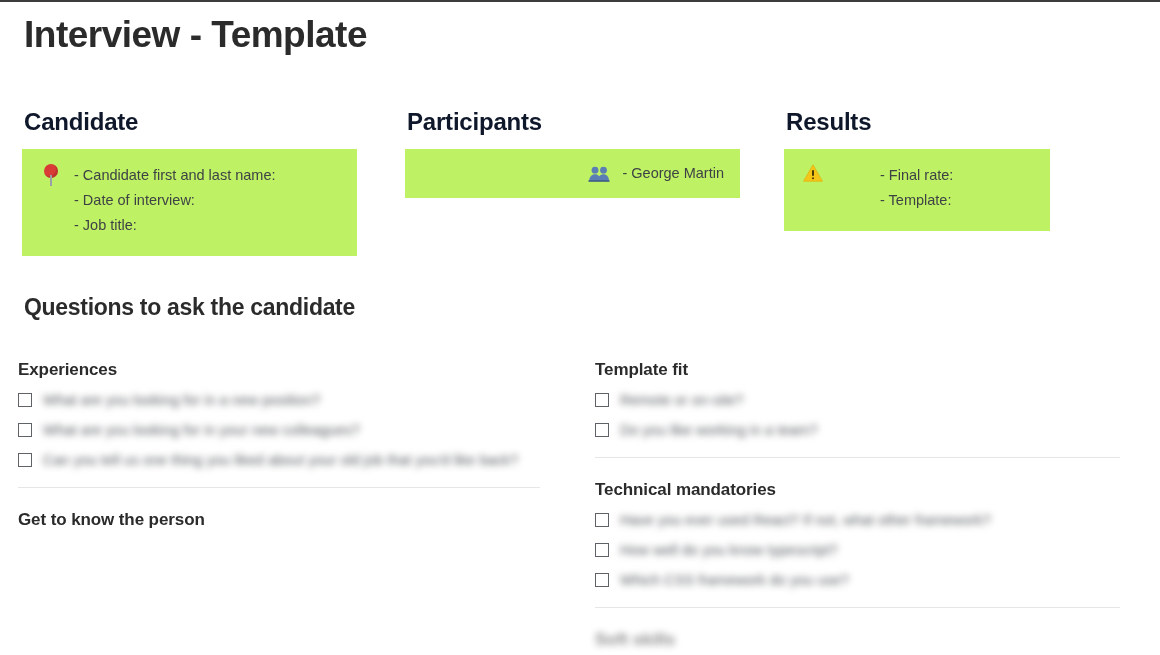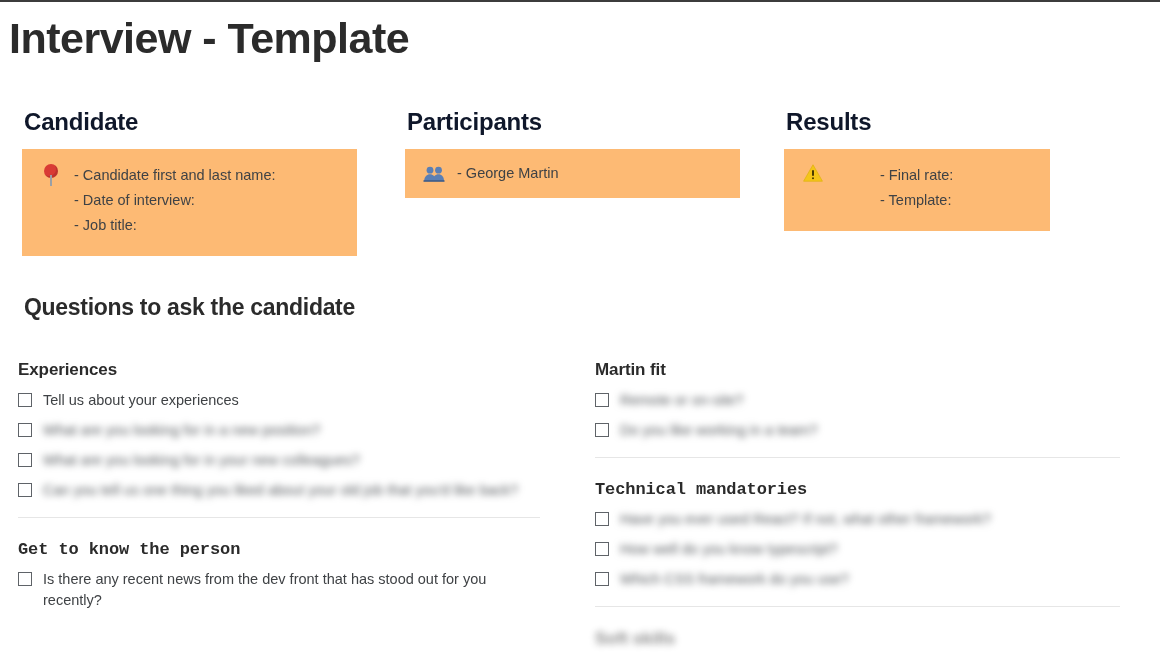--- a/index.html
+++ b/index.html
@@ -20,23 +20,23 @@
   .page {
     position: relative;
     width: 1160px;
     height: 653px;
     overflow: hidden;
   }
 
   
   .page-title {
     position: absolute;
-    left: 9px;
+    left: 24px;
     top: 12px;
-    font-size: 43px;
+    font-size: 37px;
     font-weight: bold;
     letter-spacing: -0.5px;
     color: #2b2b2b;
     white-space: nowrap;
   }
 
   
   .card-col {
     position: absolute;
     top: 106px;
@@ -46,42 +46,42 @@
   .col-results     { left: 784px; width: 266px; }
 
   .col-head {
     font-size: 24px;
     font-weight: bold;
     color: #0f172a;
     margin: 0 0 1px 2px;
     letter-spacing: -0.2px;
   }
   .card {
-    background: #fdba74;
+    background: #bef264;
     display: flex;
     align-items: flex-start;
     padding: 14px 16px 18px 16px;
     box-sizing: border-box;
     margin-top: 13px;
   }
   .card-icon {
     width: 26px;
     flex: 0 0 26px;
     display: flex;
     justify-content: center;
     padding-top: 1px;
   }
   .card-lines {
     padding-left: 10px;
     font-size: 14.5px;
     line-height: 25px;
     color: #3f4245;
   }
   .card-candidate { min-height: 92px; }
-  .card-participants { min-height: 48px; align-items: center; padding-top: 12px; padding-bottom: 12px; }
+  .card-participants { min-height: 48px; align-items: center; padding-top: 12px; padding-bottom: 12px; justify-content: flex-end; }
   .card-results { min-height: 68px; gap: 44px; }
 
   
   .pin-icon { position: relative; width: 14px; height: 22px; }
   .pin-icon .head {
     position: absolute; top: 0; left: 0;
     width: 14px; height: 14px; border-radius: 50%;
     background: #d93b35;
     box-shadow: inset -2px -2px 0 rgba(0,0,0,.12);
   }
@@ -107,21 +107,21 @@
   .qcol-left  { left: 18px;  width: 522px; }
   .qcol-right { left: 595px; width: 525px; }
 
   .q-head {
     font-size: 17px;
     font-weight: bold;
     color: #2b2b2b;
     margin: 0 0 10px 0;
     letter-spacing: -0.1px;
   }
-  .q-head.spaced { margin-top: 22px; font-family: Liberation Mono, monospace; }
+  .q-head.spaced { margin-top: 22px; }
 
   .q-item {
     display: flex;
     align-items: flex-start;
     margin: 0 0 9px 0;
   }
   .q-box {
     flex: 0 0 14px;
     width: 14px;
     height: 14px;
@@ -215,53 +215,45 @@
     </div>
   </div>
 
   <div class="questions-title">Questions to ask the candidate</div>
 
   <div class="qcol qcol-left">
 
     <div>
       <div class="q-head">Experiences</div>
 
-      <div class="q-item">
-        <div class="q-box"></div>
-        <div class="q-text">Tell us about your experiences</div>
-      </div>
       <div class="q-item blur">
         <div class="q-box"></div>
         <div class="q-text">What are you looking for in a new position?</div>
       </div>
       <div class="q-item blur">
         <div class="q-box"></div>
         <div class="q-text">What are you looking for in your new colleagues?</div>
       </div>
       <div class="q-item blur">
         <div class="q-box"></div>
         <div class="q-text">Can you tell us one thing you liked about your old job that you'd like back?</div>
       </div>
 
       <div class="divider left-div"></div>
     </div>
 
     <div>
       <div class="q-head spaced">Get to know the person</div>
-      <div class="q-item">
-        <div class="q-box"></div>
-        <div class="q-text">Is there any recent news from the dev front that has stood out for you recently?</div>
-      </div>
     </div>
   </div>
 
   <div class="qcol qcol-right">
 
     <div>
-      <div class="q-head">Martin fit</div>
+      <div class="q-head">Template fit</div>
       <div class="q-item blur">
         <div class="q-box"></div>
         <div class="q-text">Remote or on-site?</div>
       </div>
       <div class="q-item blur">
         <div class="q-box"></div>
         <div class="q-text">Do you like working in a team?</div>
       </div>
       <div class="divider right-div"></div>
     </div>

